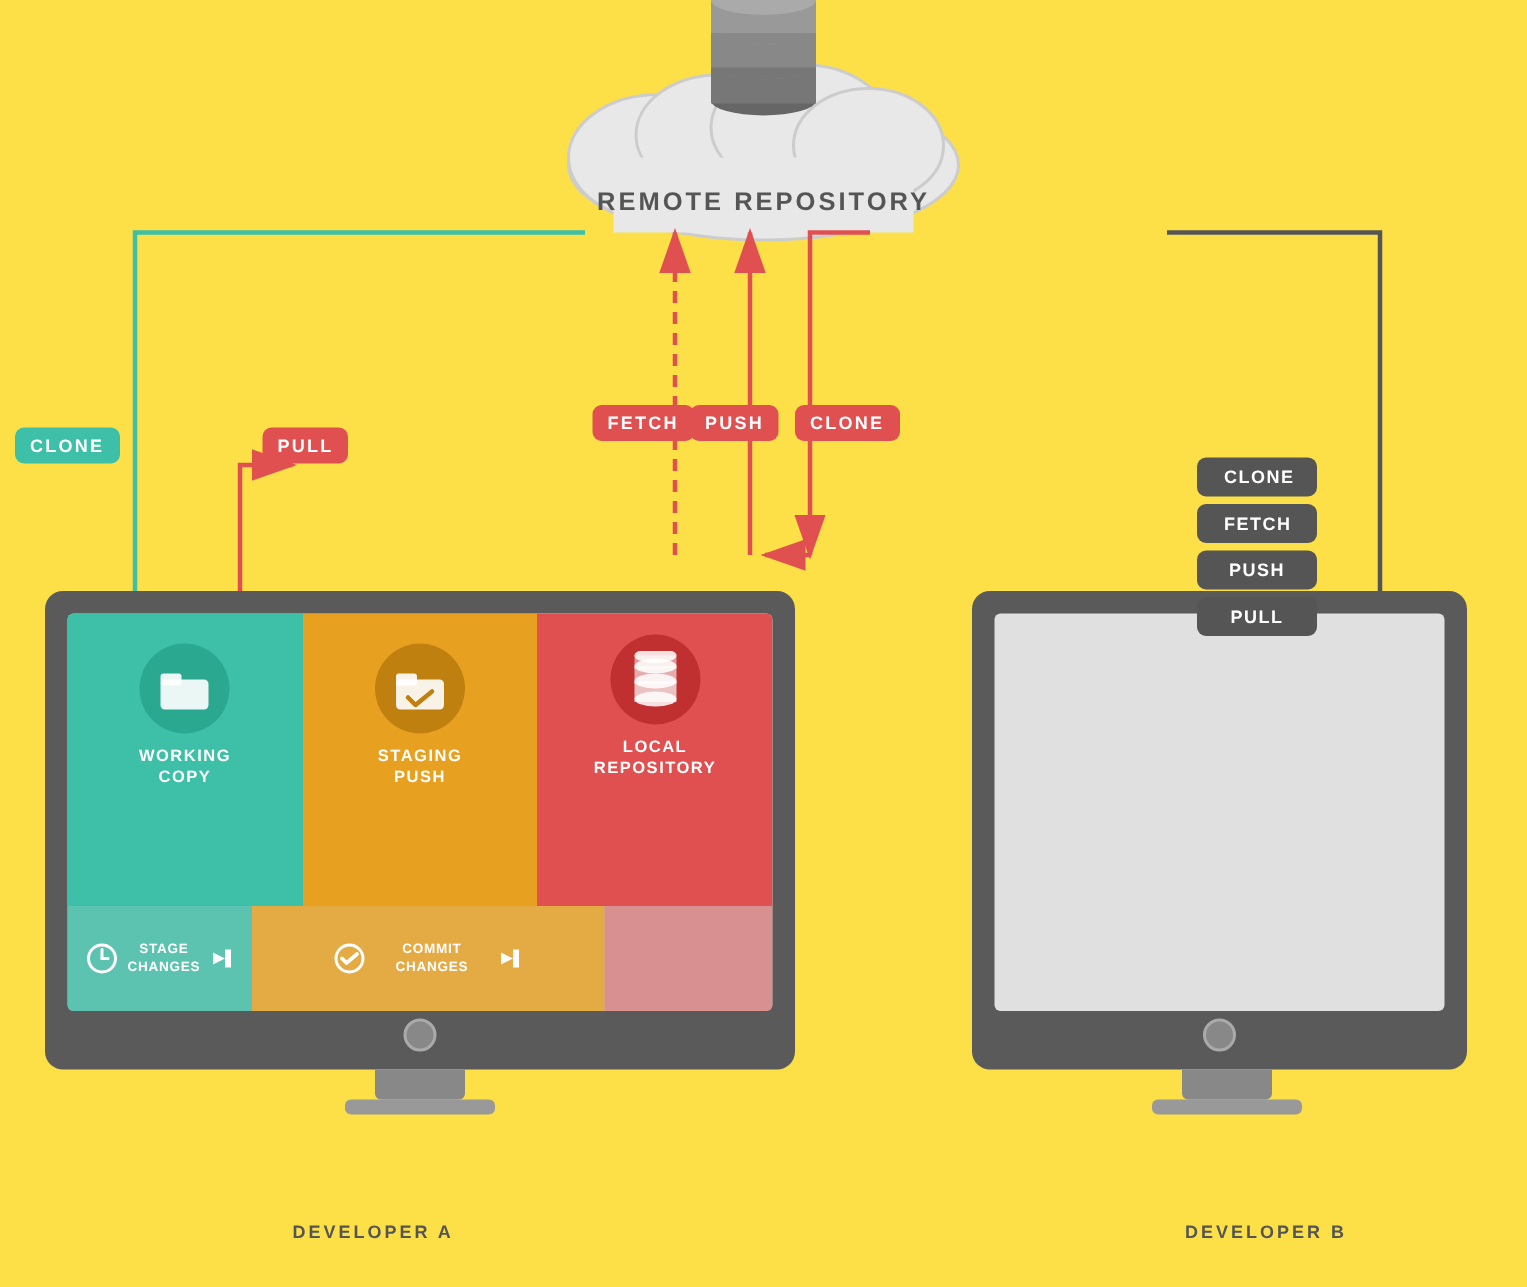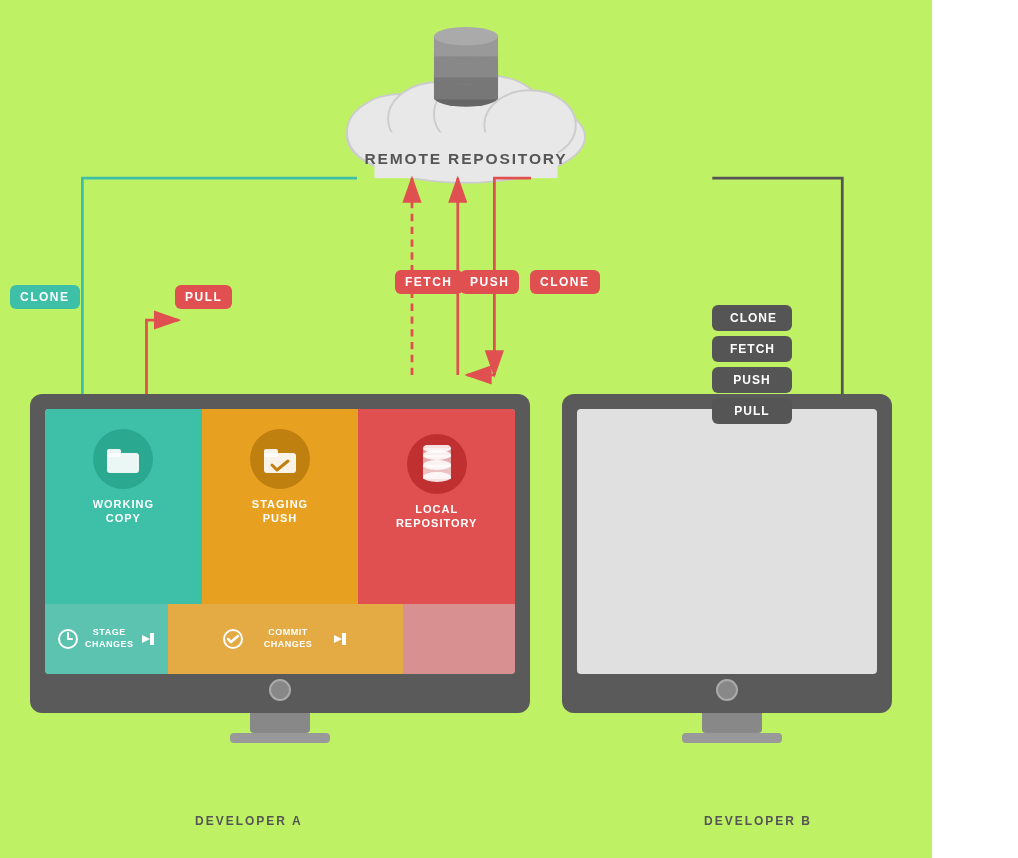--- a/index.html
+++ b/index.html
@@ -6,24 +6,24 @@
     body {
       width: 1018px;
       height: 858px;
       background: #fff;
       font-family: 'Arial', sans-serif;
       overflow: hidden;
       position: relative;
     }
 
     .diagram-container {
-      width: 932px;
+      width: 1018px;
       height: 858px;
       position: relative;
-      background: #bef264;
+      background: #fde047;
     }
 
     
     .monitor {
       position: absolute;
       bottom: 120px;
     }
 
     .monitor-body {
       border-radius: 12px;
@@ -122,21 +122,21 @@
       padding-top: 20px;
       position: relative;
     }
 
     .section-local {
       background: #e05050;
       flex: 1;
       display: flex;
       flex-direction: column;
       align-items: center;
-      padding-top: 25px;
+      padding-top: 14px;
       position: relative;
     }
 
     .section-icon {
       width: 60px;
       height: 60px;
       border-radius: 50%;
       display: flex;
       align-items: center;
       justify-content: center;

